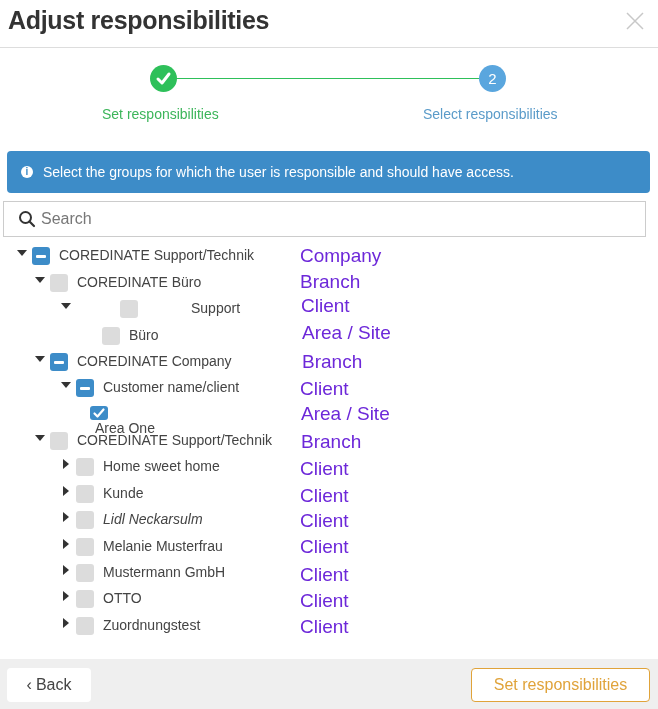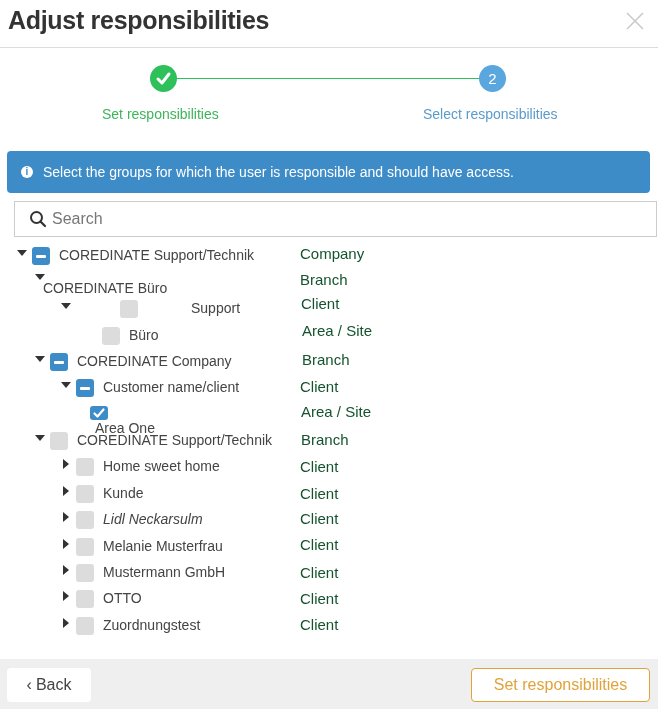--- a/index.html
+++ b/index.html
@@ -14,36 +14,36 @@
   .step1-circle { left: 150px; top: 65px; background: #2ec05a; }
   .step2-circle { left: 479px; top: 65px; background: #5aa6de; }
   .step-label { position: absolute; font-size: 14px; top: 106px; }
   .step1-label { left: 102px; color: #3cb55a; }
   .step2-label { left: 423px; color: #5a9bc9; }
 
   .info { position: absolute; left: 7px; top: 151px; width: 643px; height: 42px; background: #3d8cc8; border-radius: 4px; color: #fff; font-size: 14px; padding: 13px 0 0 14px; display: flex; align-items: center; }
   .info-icon { width: 12px; height: 12px; border-radius: 50%; background: #fff; color: #3d8cc8; font-size: 10px; font-weight: bold; text-align: center; line-height: 12px; margin-right: 10px; margin-top: -13px; }
   .info-text { margin-top: -13px; }
 
-  .search { position: absolute; left: 14px; top: 201px; width: 643px; height: 36px; border: 1px solid #ccc; border-radius: 0; display: flex; align-items: center; }
+  .search { position: absolute; left: 3px; top: 201px; width: 643px; height: 36px; border: 1px solid #ccc; border-radius: 0; display: flex; align-items: center; }
   .search-icon { margin-left: 14px; width: 18px; height: 18px; }
   .search input { border: none; outline: none; font-size: 16px; color: #555; margin-left: 5px; width: 580px; font-family: "Liberation Sans", sans-serif; background: transparent; }
   .search input::placeholder { color: #777; }
 
   .tree-row { position: absolute; height: 22px; display: flex; align-items: flex-start; }
   .caret { width: 12px; height: 12px; display: inline-flex; align-items: center; justify-content: center; cursor: pointer; }
   .caret-down { width: 0; height: 0; border-left: 5px solid transparent; border-right: 5px solid transparent; border-top: 6px solid #333; }
   .caret-right { width: 0; height: 0; border-top: 5px solid transparent; border-bottom: 5px solid transparent; border-left: 6px solid #333; }
   .cb { width: 18px; height: 18px; border-radius: 3px; margin-left: 4px; display: inline-flex; align-items: center; justify-content: center; cursor: pointer; }
   .cb-empty { background: #dcdcdc; }
   .cb-partial { background: #3d8cc8; }
   .cb-partial::after { content: ""; width: 10px; height: 3px; background: #fff; border-radius: 1px; }
   .cb-checked { background: #3d8cc8; }
   .row-label { margin-left: 9px; font-size: 14px; color: #444; white-space: nowrap; }
-  .type-label { position: absolute; font-size: 15px; color: #14532d; white-space: nowrap; }
+  .type-label { position: absolute; font-size: 19px; color: #6d28d9; white-space: nowrap; }
 
   .footer { position: absolute; left: 0; top: 659px; width: 658px; height: 50px; background: #efefef; }
   .btn { position: absolute; top: 9px; height: 34px; border-radius: 4px; font-size: 16px; display: flex; align-items: center; justify-content: center; cursor: pointer; font-family: "Liberation Sans", sans-serif; }
   .btn-back { left: 7px; width: 84px; background: #fff; color: #444; }
   .btn-cancel { left: 97px; width: 86px; background: #fff; color: #444; }
   .btn-set { left: 471px; width: 179px; background: #fff; color: #e0a33a; border: 1px solid #e0a33a; }
 </style>
 </head>
 <body>
 
@@ -79,21 +79,21 @@
 
 <div id="tree">
     <div class="tree-row" style="left: 16px; top: 247px;">
       <span class="caret">
         <span class="caret-down"></span>
       </span>
       <span class="cb cb-partial"></span>
       <span class="row-label">COREDINATE Support/Technik</span>
     </div>
     <div class="type-label" style="left: 300px; top: 245px;">Company</div>
-    <div class="tree-row" style="left: 34px; top: 274px; flex-direction: column;">
+    <div class="tree-row" style="left: 34px; top: 274px;">
       <span class="caret">
         <span class="caret-down"></span>
       </span>
       <span class="cb cb-empty"></span>
       <span class="row-label">COREDINATE Büro</span>
     </div>
     <div class="type-label" style="left: 300px; top: 271px;">Branch</div>
     <div class="tree-row" style="left: 60px; top: 300px; gap: 44px;">
       <span class="caret">
         <span class="caret-down"></span>

